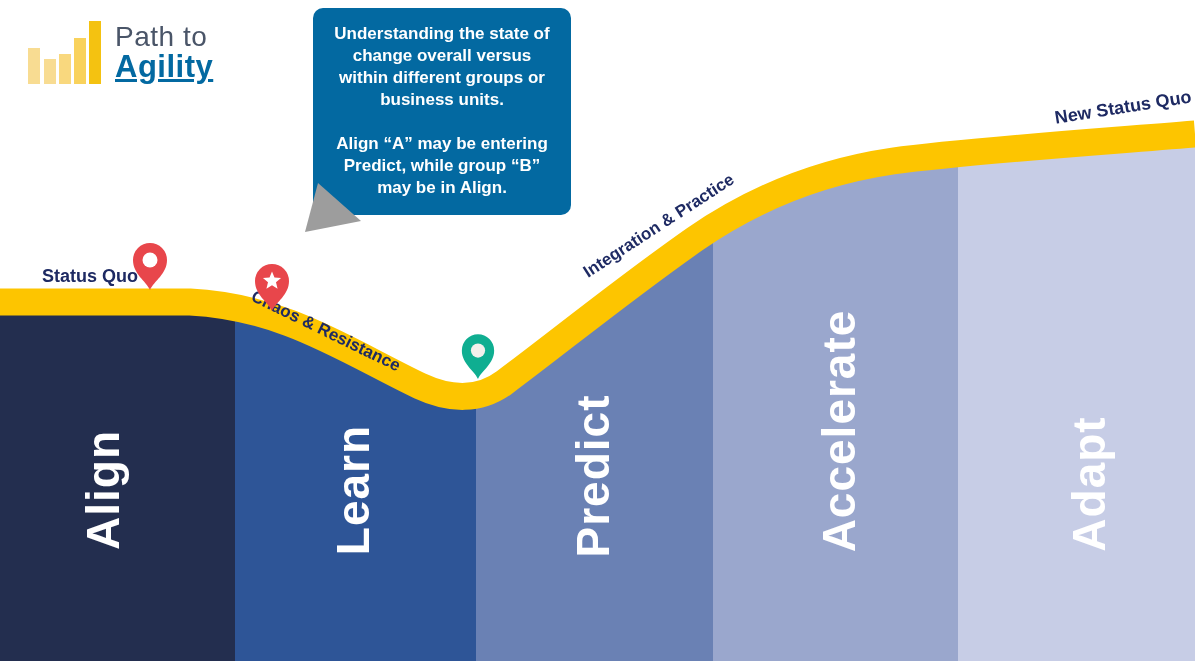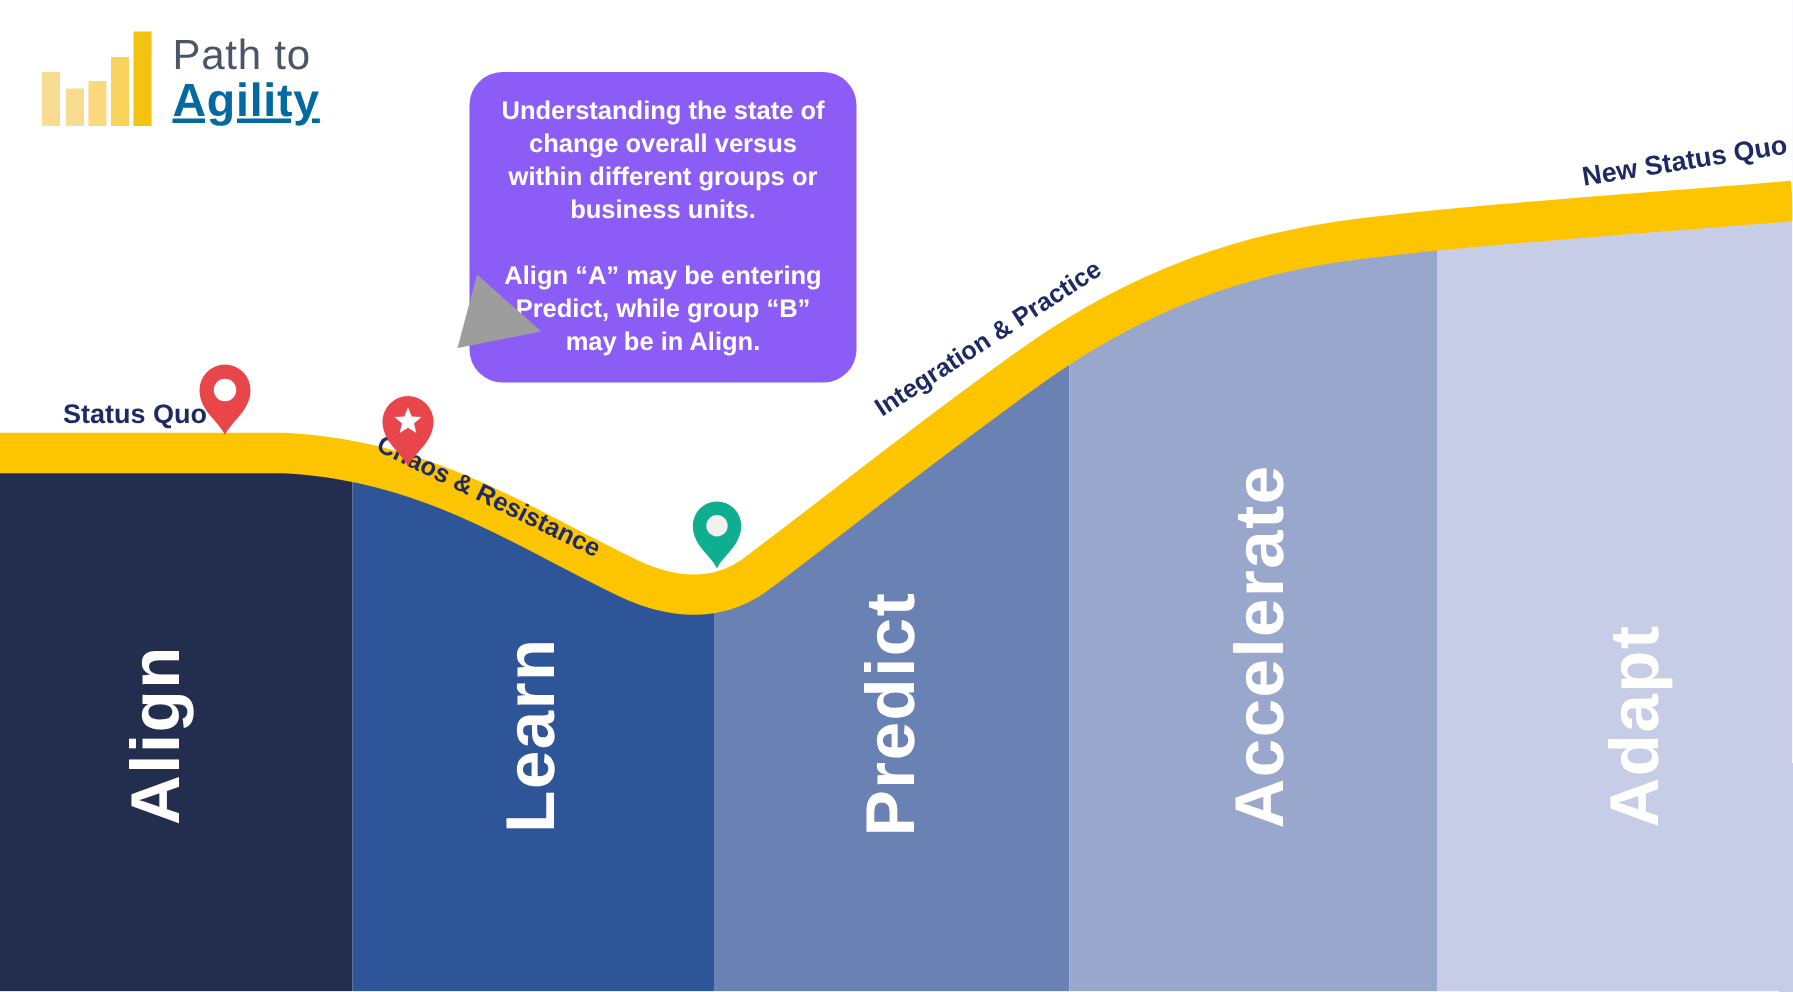--- a/index.html
+++ b/index.html
@@ -9,22 +9,22 @@
   }
   svg{display:block;}
   
   .logo{position:absolute;left:28px;top:16px;display:flex;align-items:flex-end;gap:12px;}
   .logo-text{display:flex;flex-direction:column;line-height:1.05;padding-bottom:2px;}
   .logo-line1{font-size:28px;font-weight:500;color:#4a5568;letter-spacing:.5px;}
   .logo-line2{font-size:31px;font-weight:700;color:#0369a1;letter-spacing:.5px;text-decoration:underline;}
   
   .bubble{
     position:absolute;left:313px;top:8px;width:258px;box-sizing:border-box;
-    background:#8b5cf6;border-radius:22px;padding:15px 16px 16px 16px;
-    color:#ffffff;font-size:17px;font-weight:700;line-height:22px;text-align:center;margin-top:40px;
+    background:#0369a1;border-radius:10px;padding:15px 16px 16px 16px;
+    color:#ffffff;font-size:17px;font-weight:700;line-height:22px;text-align:center;
   }
   .bubble p{margin:0;}
   .bubble p + p{margin-top:22px;}
   .bubble-tail{position:absolute;left:301px;top:183px;}
   
   .diagram{position:absolute;left:0;top:0;}
   .stage-label{fill:#ffffff;font-weight:700;font-size:46px;letter-spacing:1px;}
   .curve-label{fill:#1e2a63;font-weight:700;}
 </style>
 </head>

